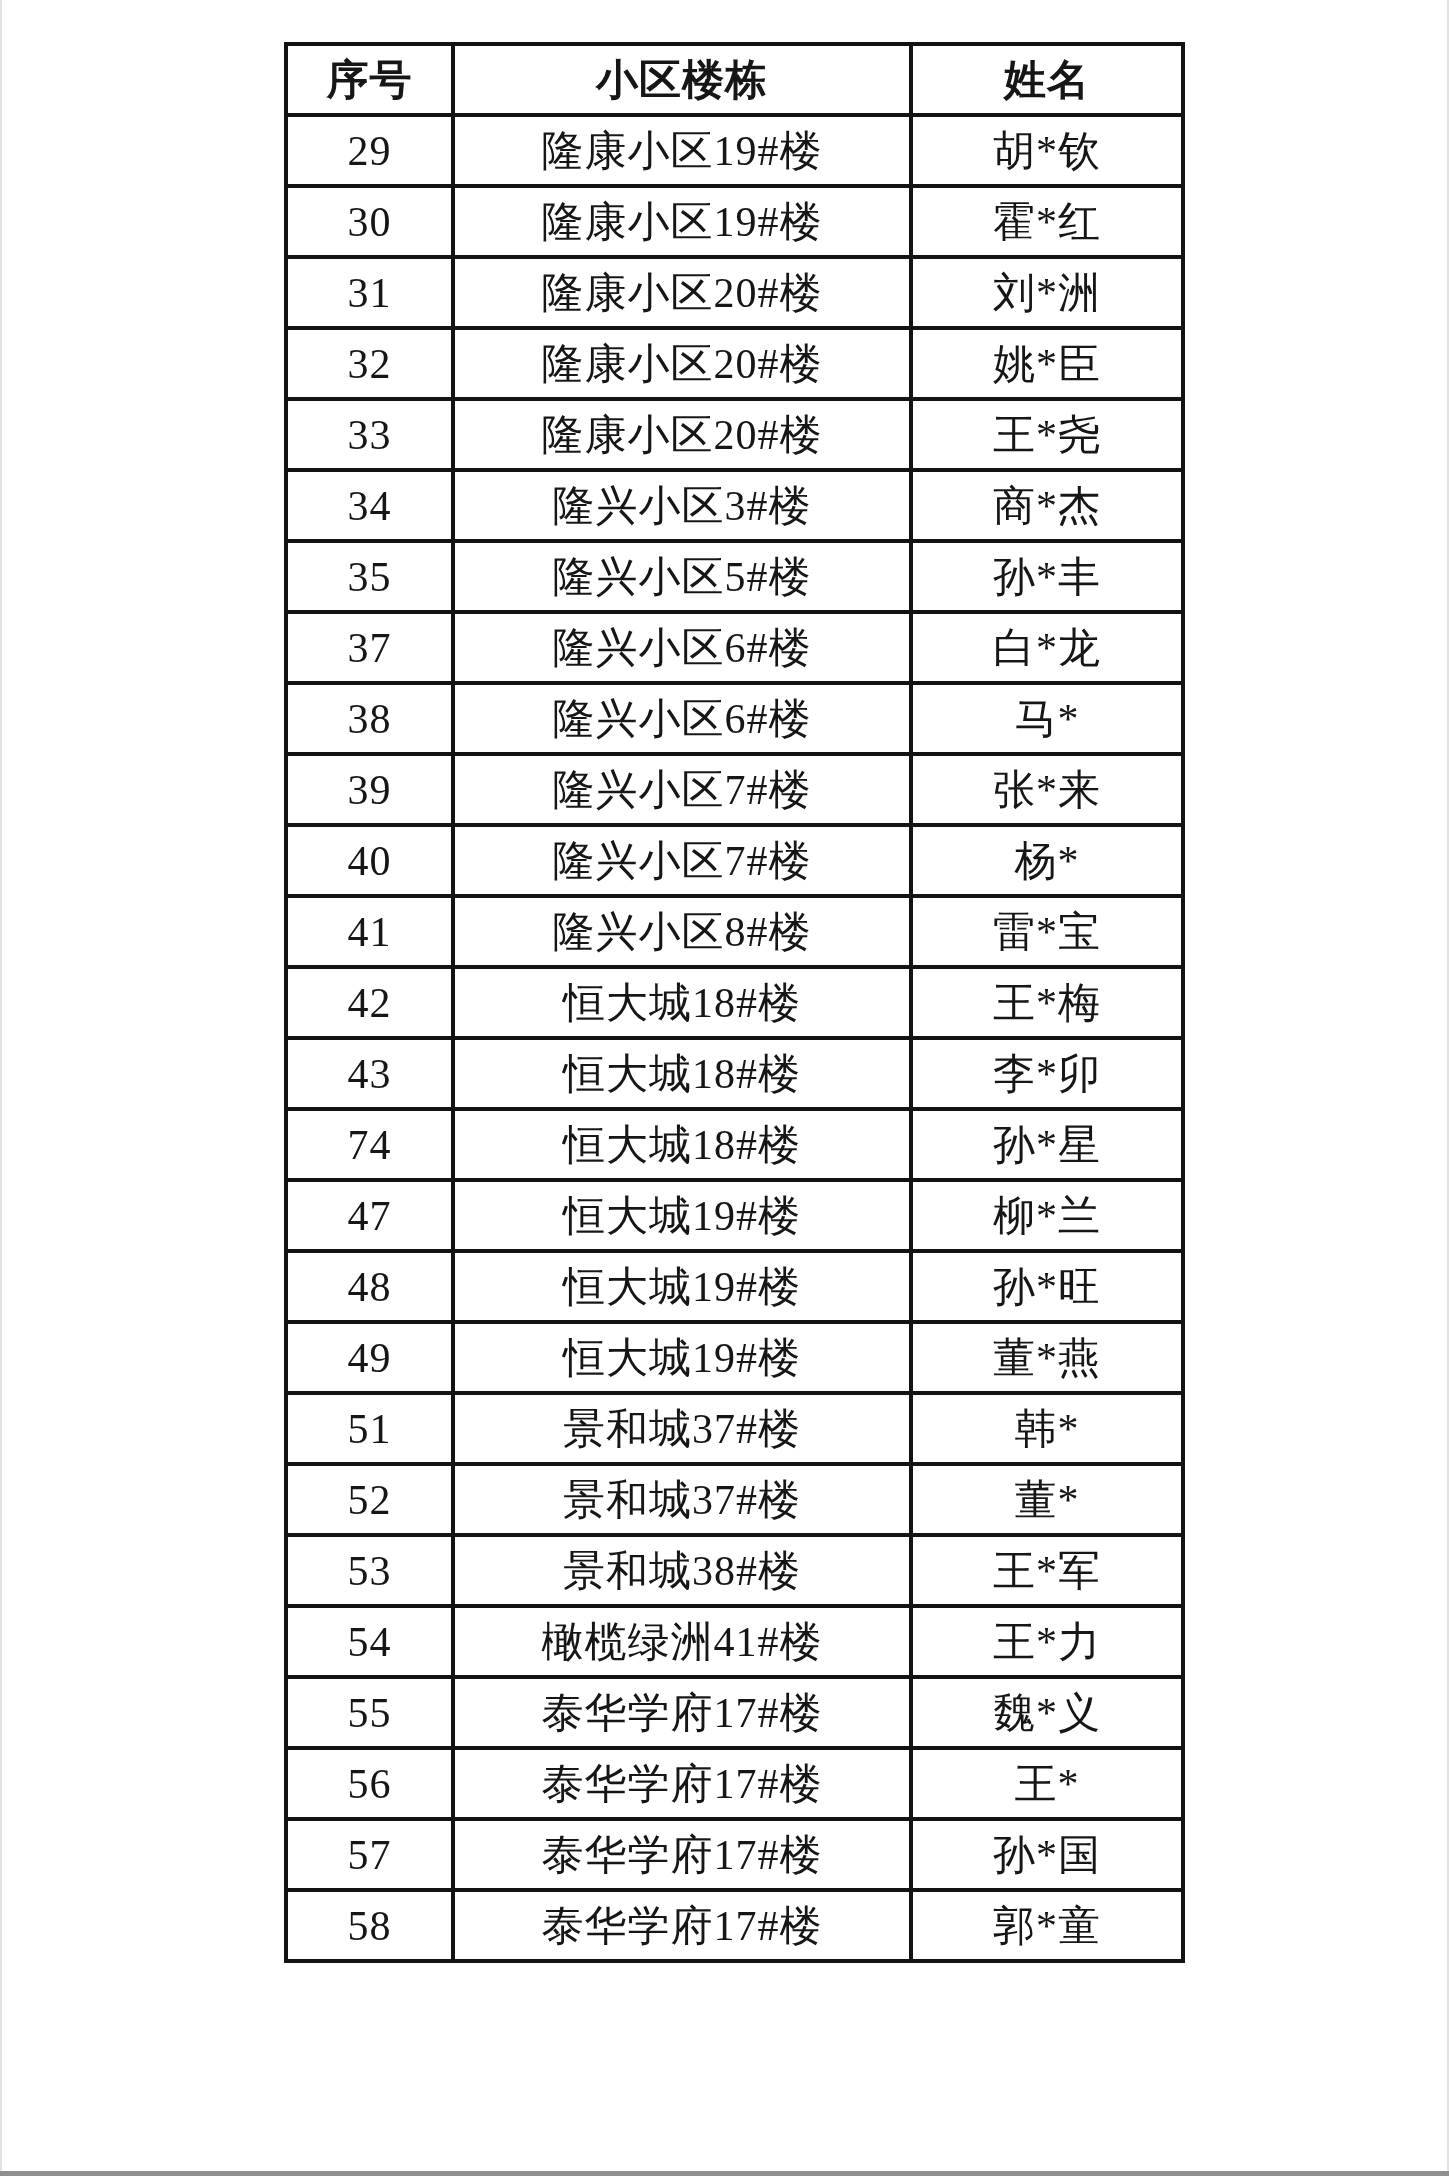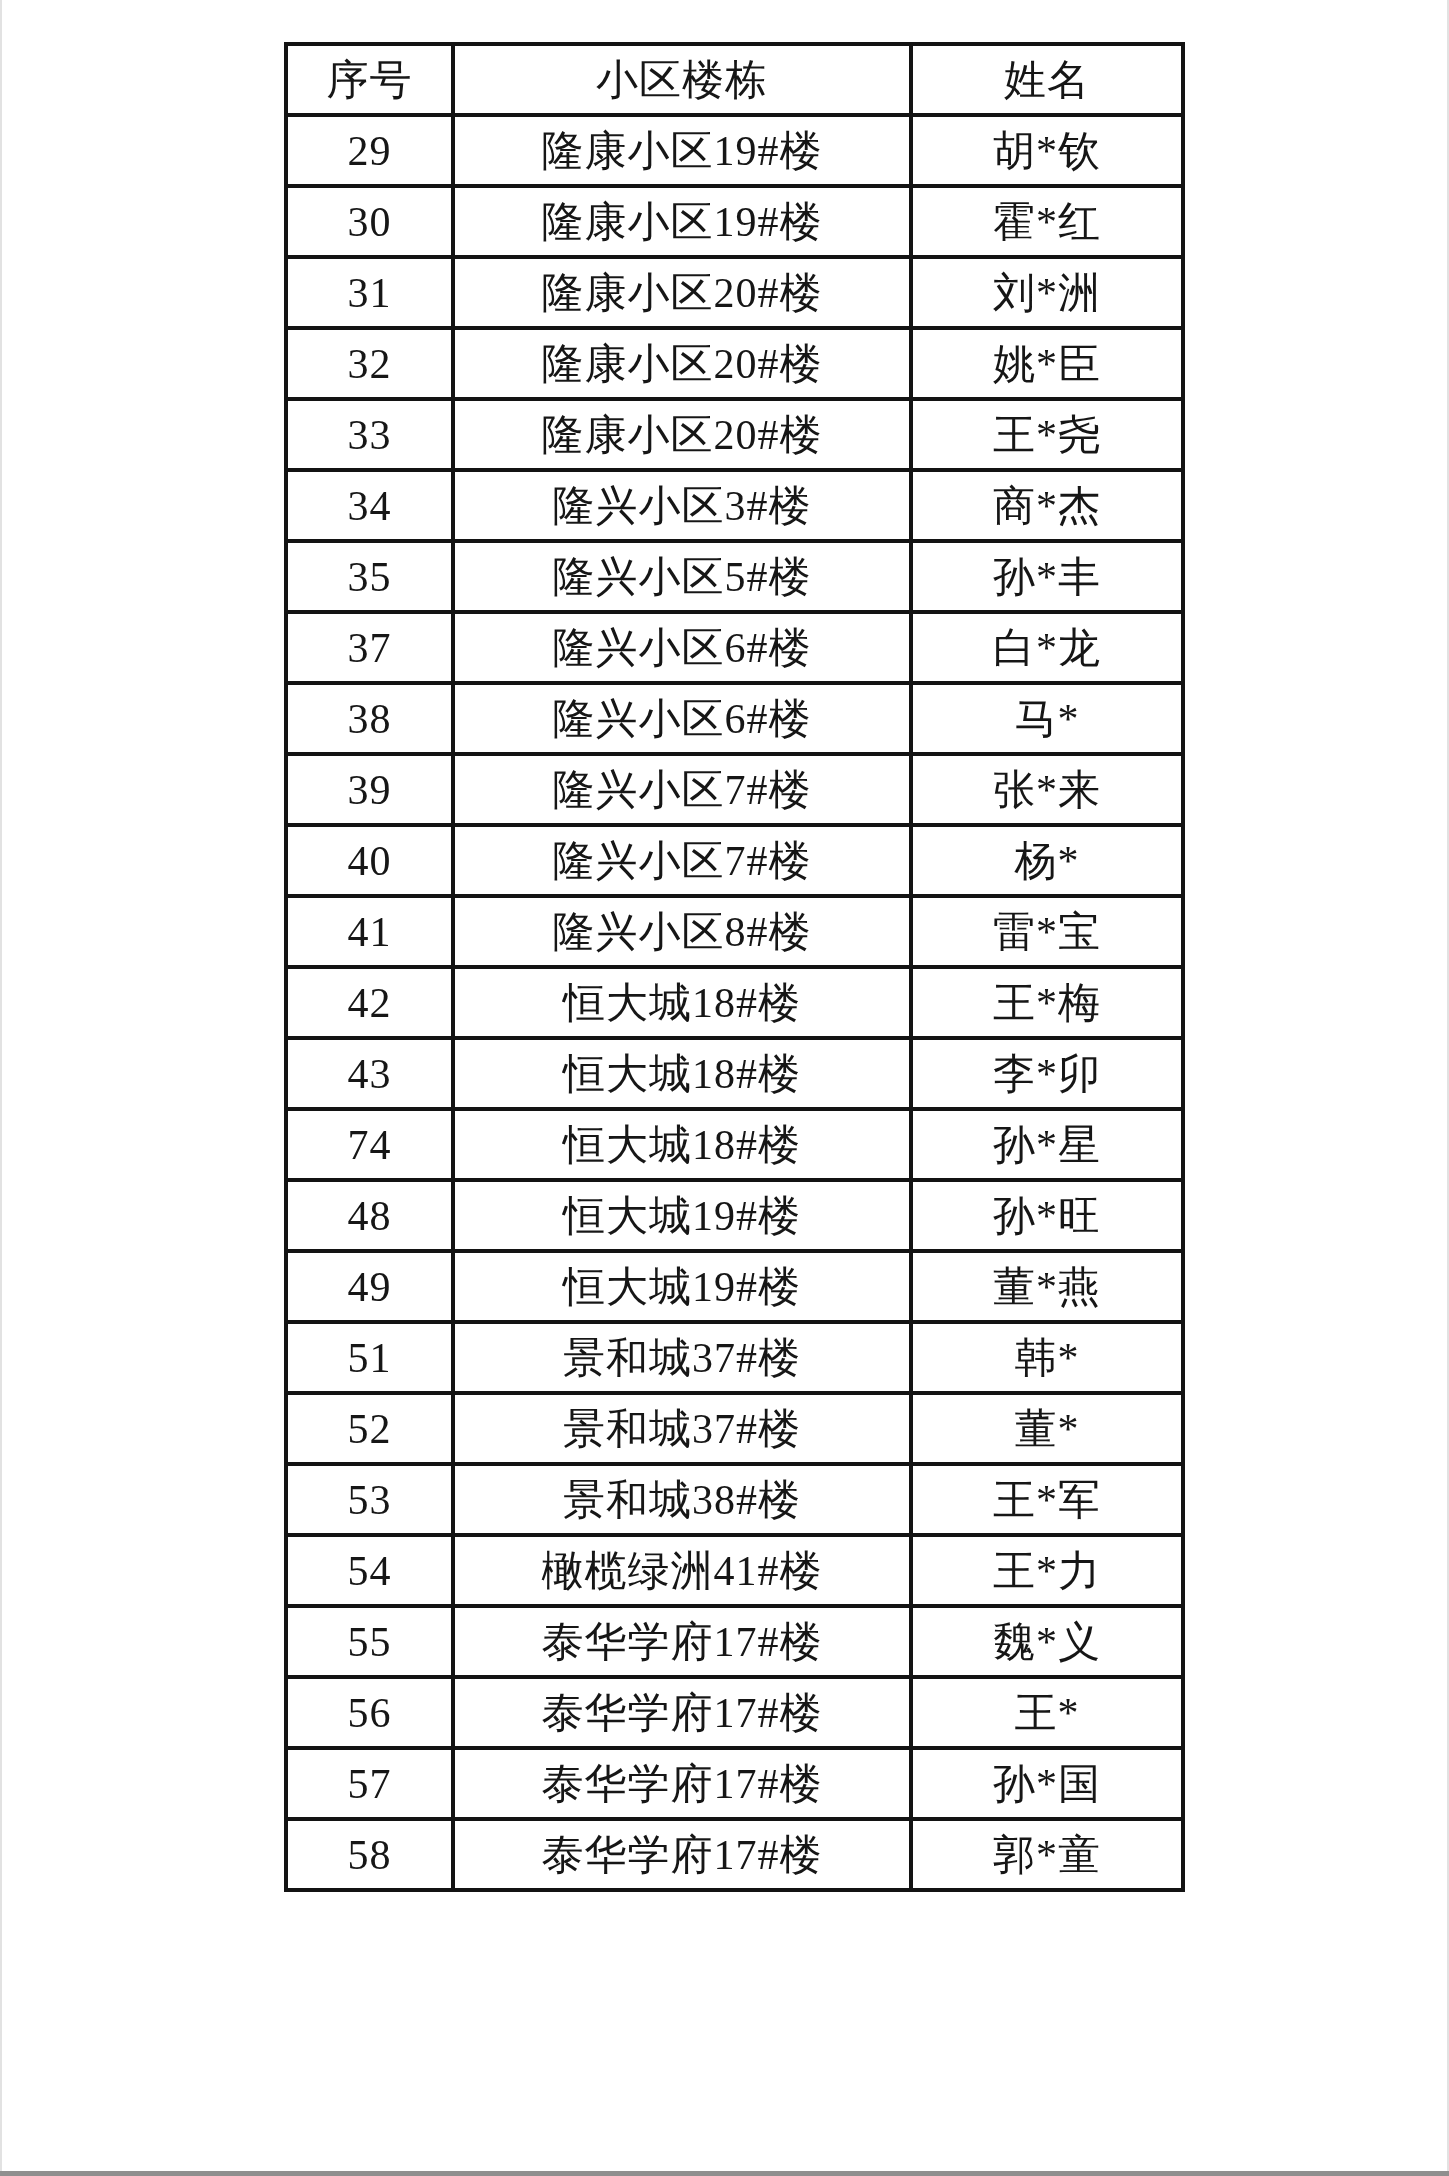--- a/index.html
+++ b/index.html
@@ -51,21 +51,21 @@
     vertical-align: middle;
     font-size: 42px;
     font-weight: normal;
     color: #161616;
     letter-spacing: 1px;
     white-space: nowrap;
     overflow: hidden;
     background: #ffffff;
   }
   table.roster th {
-    font-weight: normal;
+    font-weight: bold;
   }
 </style>
 </head>
 <body>
 
 <div class="page-frame"></div>
 
 <div class="roster-table-wrap">
   <table class="roster">
     <colgroup>
@@ -150,20 +150,25 @@
           <td>43</td>
           <td>恒大城18#楼</td>
           <td>李*卯</td>
         </tr>
         <tr>
           <td>74</td>
           <td>恒大城18#楼</td>
           <td>孙*星</td>
         </tr>
         <tr>
+          <td>47</td>
+          <td>恒大城19#楼</td>
+          <td>柳*兰</td>
+        </tr>
+        <tr>
           <td>48</td>
           <td>恒大城19#楼</td>
           <td>孙*旺</td>
         </tr>
         <tr>
           <td>49</td>
           <td>恒大城19#楼</td>
           <td>董*燕</td>
         </tr>
         <tr>

